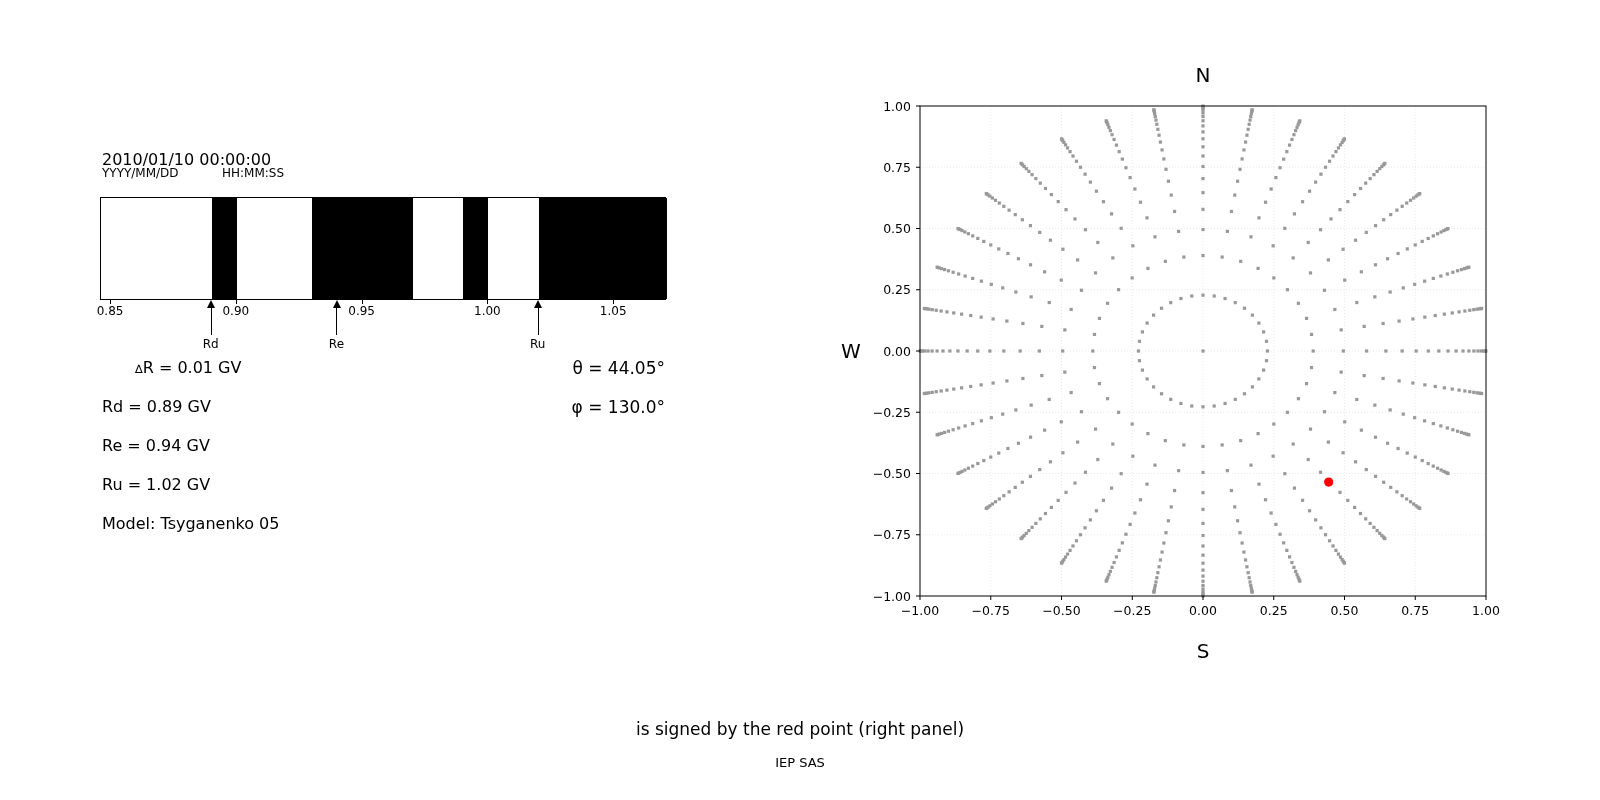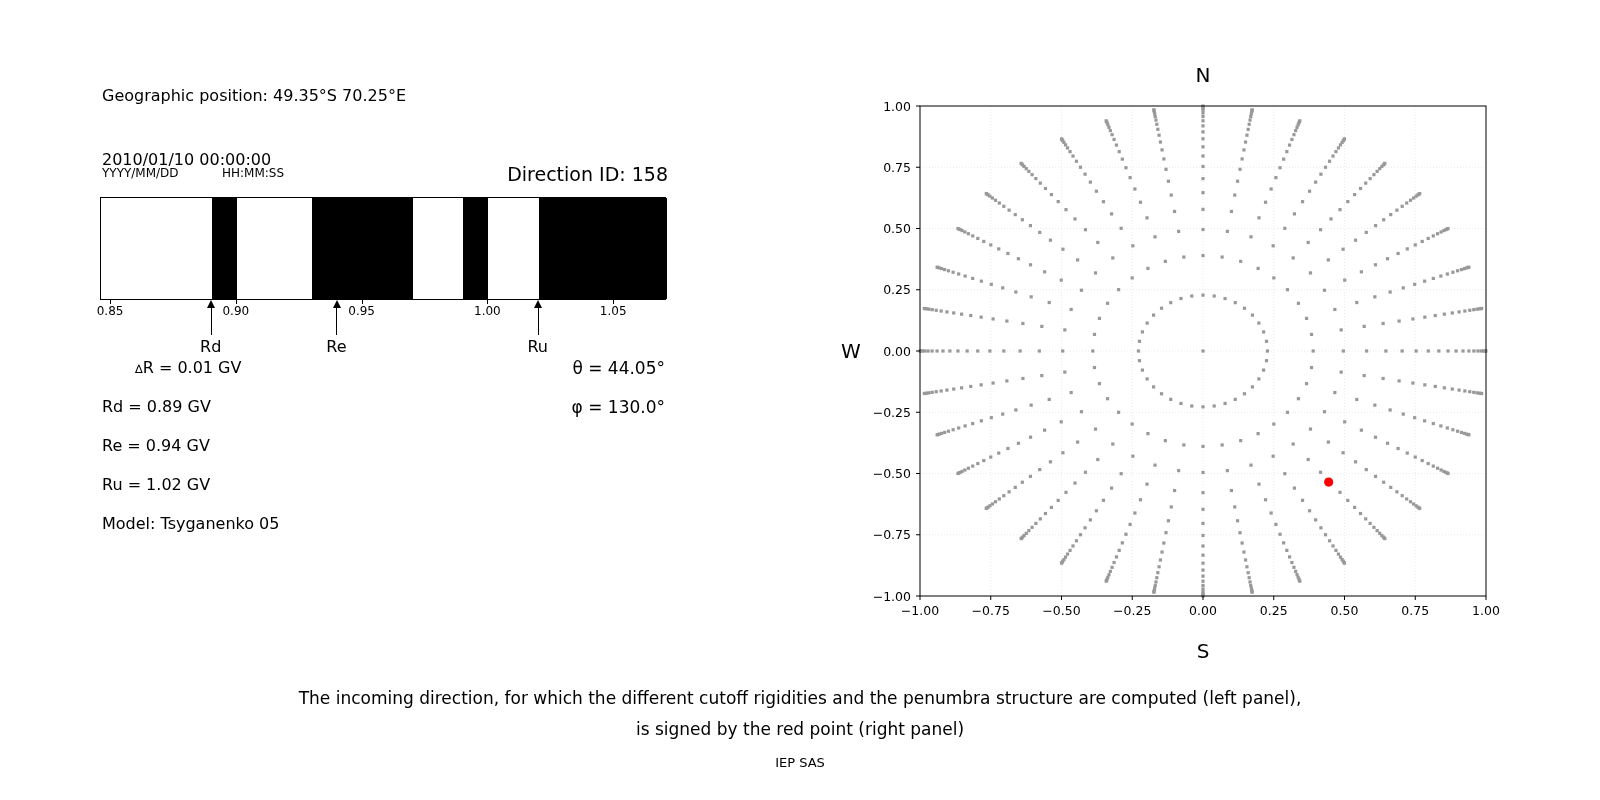--- a/index.html
+++ b/index.html
@@ -22,33 +22,31 @@
   }
   .band{position:absolute;top:0;bottom:0;background:#000;}
   .bar-tick{position:absolute;width:1px;height:4px;background:#000;top:300px;}
   .bar-tick-label{position:absolute;top:304px;font-size:12px;transform:translateX(-50%);white-space:nowrap;}
   .arrow-line{position:absolute;width:1px;height:28px;background:#000;top:307px;}
   .arrow-head{
     position:absolute;width:0;height:0;top:300px;
     border-left:4px solid transparent;border-right:4px solid transparent;
     border-bottom:8px solid #000;
   }
-  .arrow-label{position:absolute;top:337px;font-size:16px;transform:translateX(-50%);white-space:nowrap;}
+  .arrow-label{position:absolute;top:337px;font-size:12px;transform:translateX(-50%);white-space:nowrap;}
   .caption{position:absolute;left:0;width:1600px;text-align:center;white-space:nowrap;}
 </style>
 </head>
 <body>
 
 <div class="stage">
 
-  <div class="abs t16" style="left:102px;top:86px;">Geographic position: 49.35°S 70.25°E</div>
   <div class="abs t16" style="left:102px;top:125px;margin-top:25px;">2010/01/10 00:00:00</div>
   <div class="abs t12" style="left:102px;top:166px;">YYYY/MM/DD</div>
   <div class="abs t12" style="left:222px;top:166px;">HH:MM:SS</div>
-  <div class="abs t19 right" style="left:418px;top:163px;width:250px;">Direction ID: 158</div>
 
   <div class="bar-box" id="penumbra-bar">
       <div class="band" style="left: 110.684px; width: 25.1556px; background: rgb(0, 0, 0);"></div>
       <div class="band" style="left: 211.307px; width: 100.622px; background: rgb(0, 0, 0);"></div>
       <div class="band" style="left: 362.24px; width: 25.1556px; background: rgb(0, 0, 0);"></div>
       <div class="band" style="left: 437.707px; width: 128.293px; background: rgb(0, 0, 0);"></div>
     </div>
   <div id="penumbra-axis">
       <div class="bar-tick" style="left: 110.062px;"></div>
       <div class="bar-tick-label" style="left: 110.062px;">0.85</div>
@@ -816,17 +814,16 @@
       <line x1="666" y1="556" x2="666" y2="560" stroke="#000000" stroke-width="1"></line>
       <text x="666" y="575" text-anchor="middle" font-size="12.5" fill="#000">1.00</text>
       <line x1="96" y1="556" x2="100" y2="556" stroke="#000000" stroke-width="1"></line>
       <text x="91" y="560.5" text-anchor="end" font-size="12.5" fill="#000">−1.00</text>
       <text x="383" y="42" text-anchor="middle" font-size="20">N</text>
       <text x="383" y="618" text-anchor="middle" font-size="20">S</text>
       <text x="31" y="318" text-anchor="middle" font-size="20">W</text>
       <text x="767" y="318" text-anchor="middle" font-size="20">E</text>
     </svg>
 
-  <div class="caption t17" style="top:688px;">The incoming direction, for which the different cutoff rigidities and the penumbra structure are computed (left panel),</div>
   <div class="caption t17" style="top:719px;">is signed by the red point (right panel)</div>
   <div class="caption t11" style="top:756px;">IEP SAS</div>
 
 </div>
 
 </body></html>

